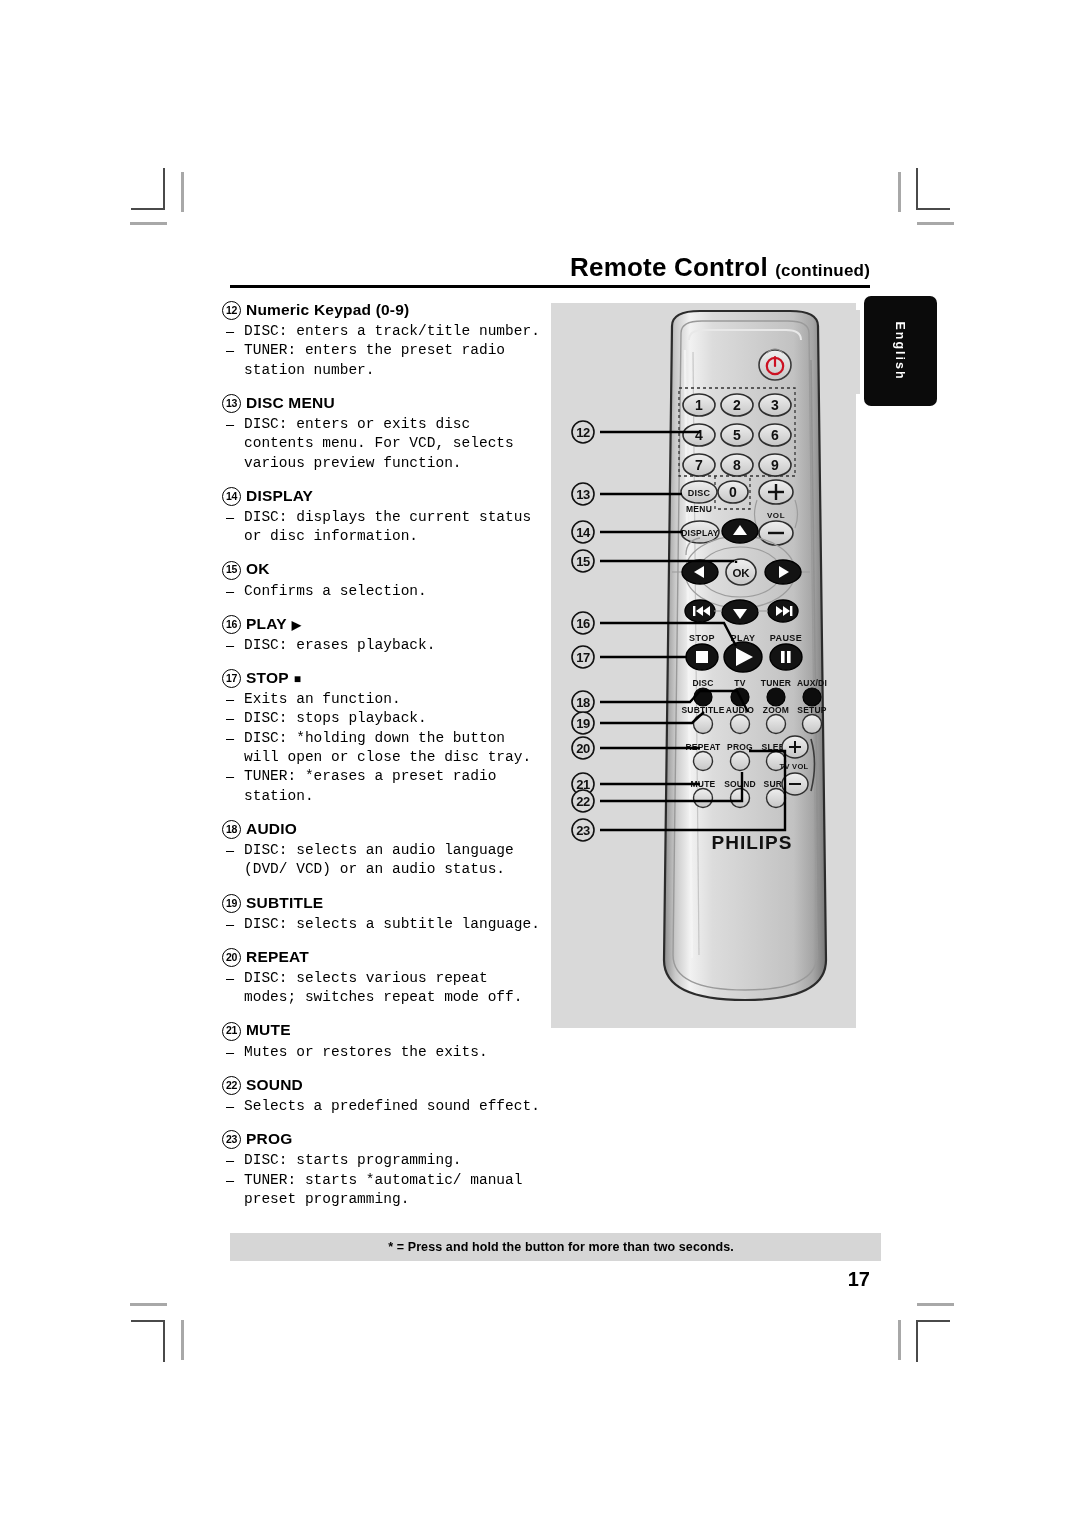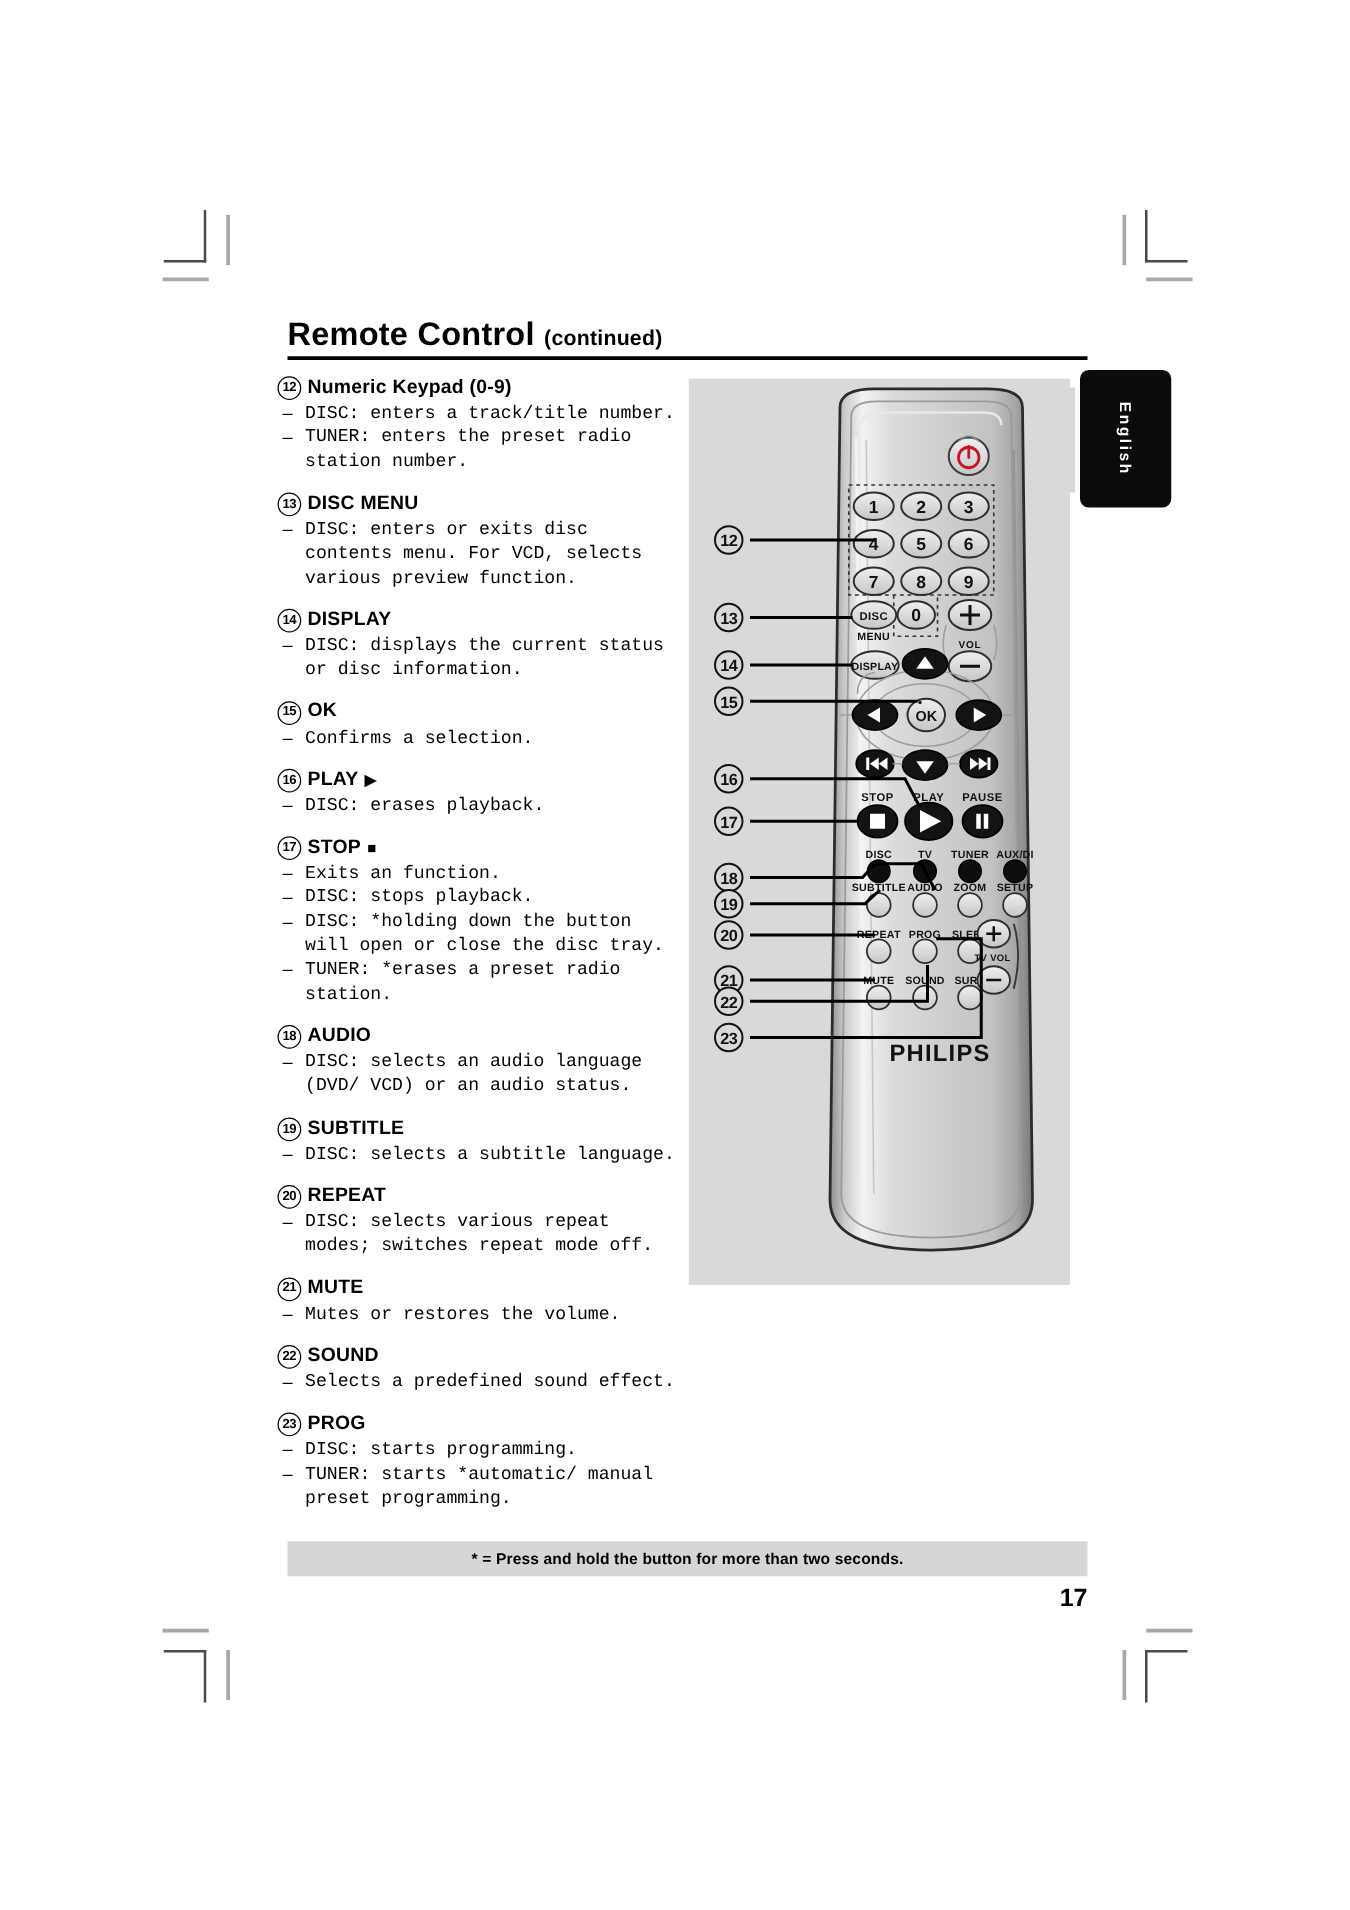--- a/index.html
+++ b/index.html
@@ -15,21 +15,21 @@
   }
 
   
   .crop { position: absolute; background: #4a4a4a; }
   .crop.light { background: #a8a8a8; }
 
   
   #page-title {
     position: absolute;
     left: 230px; top: 252px; width: 640px;
-    text-align: left;
+    text-align: right;
     font-size: 26px;
     font-weight: bold;
     letter-spacing: .2px;
     white-space: nowrap;
   }
   #page-title .cont {
     font-size: 17px;
     font-weight: bold;
   }
   #header-rule {
@@ -121,20 +121,21 @@
 
   
   #footnote-bar {
     position: absolute;
     left: 230px; top: 1233px;
     width: 640px; height: 28px;
     background: #d6d6d6;
     display: flex;
     align-items: center;
     justify-content: center;
+    padding-left: 11px;
   }
   #footnote-bar .txt {
     font-size: 12.5px;
     font-weight: bold;
     letter-spacing: .1px;
   }
   #page-number {
     position: absolute;
     left: 770px; top: 1268px;
     width: 100px;
@@ -281,21 +282,21 @@
         <span class="txt">DISC: selects various repeat modes; switches repeat mode off.</span>
       </div>
     </div>
     <div class="spec-group">
       <div class="spec-head">
         <span class="callout-num">21</span>
         <span class="label">MUTE</span>
       </div>
       <div class="spec-item">
         <span class="dash">–</span>
-        <span class="txt">Mutes or restores the volume.</span>
+        <span class="txt">Mutes or restores the exits.</span>
       </div>
     </div>
     <div class="spec-group">
       <div class="spec-head">
         <span class="callout-num">22</span>
         <span class="label">SOUND</span>
       </div>
       <div class="spec-item">
         <span class="dash">–</span>
         <span class="txt">Selects a predefined sound effect.</span>

